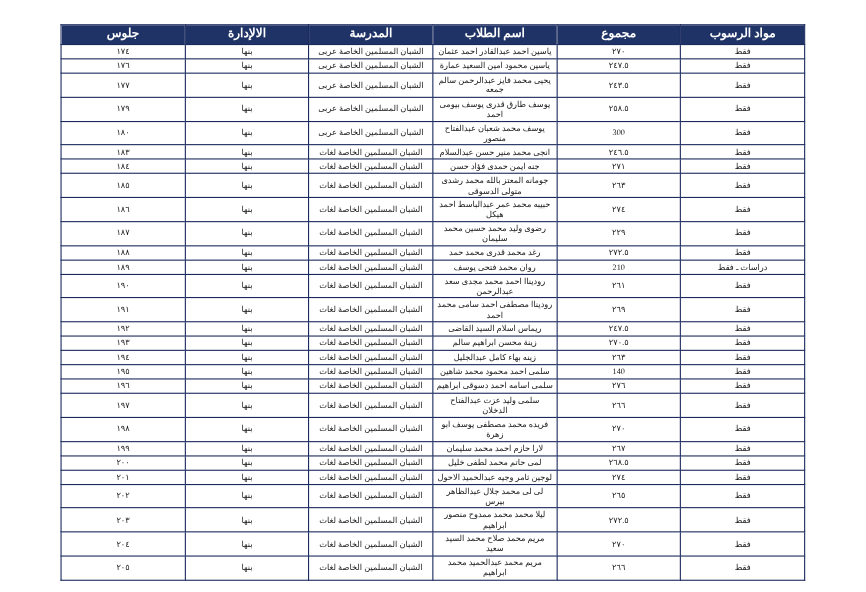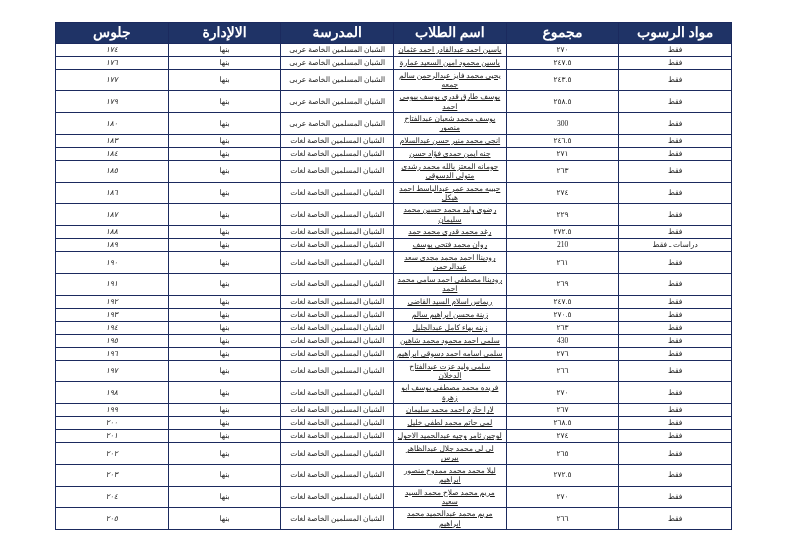--- a/index.html
+++ b/index.html
@@ -33,38 +33,38 @@
     padding: 1px 3px;
     text-align: center;
     vertical-align: middle;
     line-height: 1.25;
     white-space: normal;
     overflow: hidden;
   }
   thead th {
     background: #1f3366;
     color: #ffffff;
-    font-size: 14px;
+    font-size: 11px;
     font-weight: bold;
     height: 15px;
     padding: 2px 3px;
     border: 1px solid #1b2a5e;
   }
   tbody tr {
     height: 13px;
   }
   tbody tr.tall {
     height: 30px;
   }
   td.col-fail { width: 16%; }
   td.col-total { width: 11%; }
-  td.col-name { width: 29%; text-decoration: underline; }
+  td.col-name { width: 29%; }
   td.col-school { width: 24%; }
   td.col-admin { width: 9%; margin-left: 24px; }
-  td.col-seat { width: 11%; font-style: italic; }
+  td.col-seat { width: 11%; }
   td.col-name, th.col-name { text-align: center; }
 </style>
 </head>
 <body>
 
 <div class="page">
   <table class="results">
     <thead>
       <tr>
         <th class="col-fail">مواد الرسوب</th>
@@ -207,21 +207,21 @@
         <tr>
           <td class="col-fail">فقط</td>
           <td class="col-total">٢٦٣</td>
           <td class="col-name">زينه بهاء كامل عبدالجليل</td>
           <td class="col-school">الشبان المسلمين الخاصة لغات</td>
           <td class="col-admin">بنها</td>
           <td class="col-seat">١٩٤</td>
         </tr>
         <tr>
           <td class="col-fail">فقط</td>
-          <td class="col-total">430</td>
+          <td class="col-total">140</td>
           <td class="col-name">سلمى احمد محمود محمد شاهين</td>
           <td class="col-school">الشبان المسلمين الخاصة لغات</td>
           <td class="col-admin">بنها</td>
           <td class="col-seat">١٩٥</td>
         </tr>
         <tr>
           <td class="col-fail">فقط</td>
           <td class="col-total">٢٧٦</td>
           <td class="col-name">سلمى اسامه احمد دسوقى ابراهيم</td>
           <td class="col-school">الشبان المسلمين الخاصة لغات</td>

